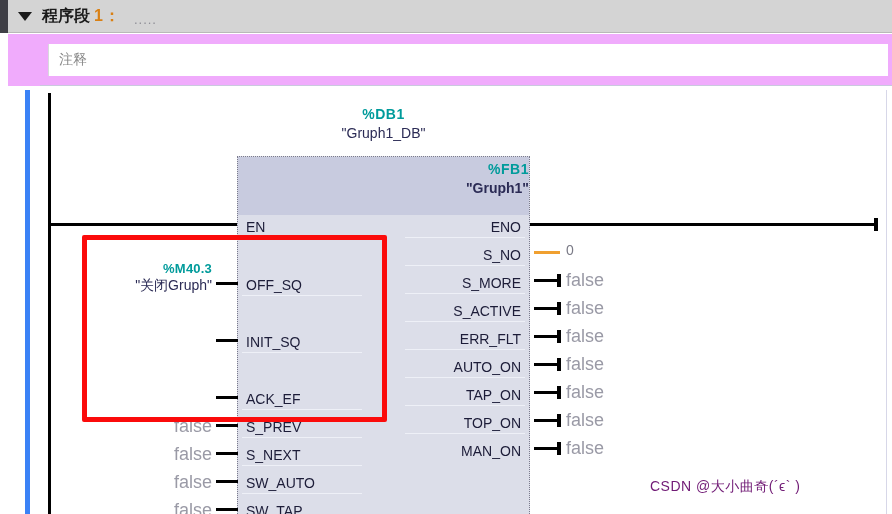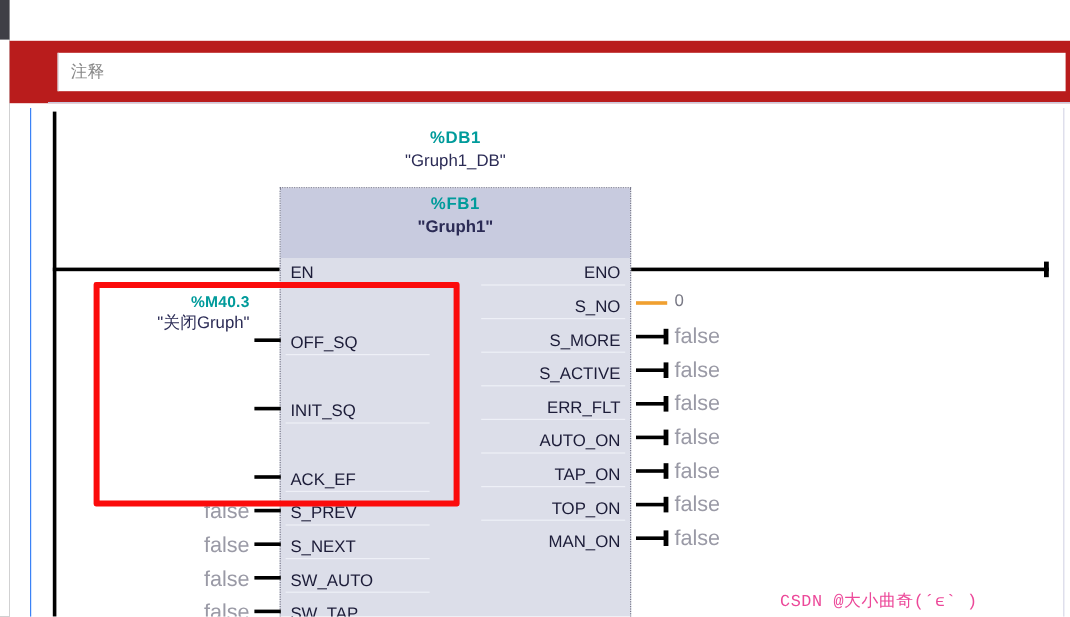--- a/index.html
+++ b/index.html
@@ -75,21 +75,21 @@
     letter-spacing: 1px;
     position: relative;
     top: 3px;
   }
 
   
   .comment-row {
     position: absolute;
     left: 8px; top: 34px;
     width: 884px; height: 52px;
-    background: #b91c1c;
+    background: #f0abfc;
   }
   .comment-box {
     position: absolute;
     left: 40px; top: 10px;
     width: 840px; height: 32px;
     background: #ffffff;
     border-left: 1px solid #d8d8dd;
     display: flex;
     align-items: center;
     padding-left: 10px;
@@ -105,21 +105,21 @@
     width: 852px; height: 1px;
     background: #c9c9de;
   }
 
   
   .canvas {
     position: absolute;
     left: 25px; top: 90px;
     width: 862px; height: 424px;
     background: #ffffff;
-    border-left: 1px solid #3b82f6;
+    border-left: 5px solid #3b82f6;
     border-right: 1px solid #d7d7e8;
     overflow: hidden;
   }
 
   
   .rail-vert {
     position: absolute;
     left: 18px; top: 3px;
     width: 3px; height: 421px;
     background: #000000;
@@ -138,21 +138,21 @@
     width: 293px; height: 358px;
     background: #dcdee9;
     border: 1px dotted #7a7a8c;
     border-bottom: none;
   }
   .fb-titlebar {
     position: absolute;
     left: 0; top: 0;
     width: 100%; height: 58px;
     background: #c8cbdf;
-    text-align: center;
+    text-align: right;
   }
   .fb-fbnum {
     font-size: 14px;
     font-weight: bold;
     color: #009b9b;
     margin-top: 4px;
     letter-spacing: 0.5px;
   }
   .fb-fbname {
     font-size: 14px;
@@ -257,36 +257,46 @@
     left: 52px; top: 145px;
     width: 305px; height: 187px;
     border: 5px solid #fb0b0b;
     border-radius: 2px;
     pointer-events: none;
   }
 
   
   .watermark {
     position: absolute;
-    left: 650px; top: 492px;
-    font-size: 14px;
-    color: #ec4899;
+    left: 650px; top: 478px;
+    font-size: 14px;
+    color: #701a75;
     white-space: nowrap;
     letter-spacing: 0.5px;
-    font-family: Liberation Mono, monospace;
   }
 </style>
 </head>
 <body>
 
 <div id="root">
 
   <div class="left-gutter"></div>
   <div class="left-gutter-white"></div>
 
+  <div class="network-header">
+    <div class="collapse-arrow">
+      <svg width="14" height="9" viewBox="0 0 14 9" aria-hidden="true">
+        <polygon points="0,0 14,0 7,9" fill="#1a1a1a"></polygon>
+      </svg>
+    </div>
+    <span class="network-title">程序段</span>
+    <span class="network-num">1</span>
+    <span class="network-colon">：</span>
+    <span class="network-dots">.....</span>
+  </div>
 
   <div class="comment-row">
     <div class="comment-box">
       <span class="comment-placeholder">注释</span>
     </div>
   </div>
   <div class="comment-underline"></div>
 
   <div class="canvas">
 
@@ -332,21 +342,21 @@
       <div class="pin-sep out" style="top:192px"></div>
       <div class="pin-label-out" style="top:202px">AUTO_ON</div>
       <div class="pin-sep out" style="top:220px"></div>
       <div class="pin-label-out" style="top:230px">TAP_ON</div>
       <div class="pin-sep out" style="top:248px"></div>
       <div class="pin-label-out" style="top:258px">TOP_ON</div>
       <div class="pin-sep out" style="top:276px"></div>
       <div class="pin-label-out" style="top:286px">MAN_ON</div>
     </div>
 
-    <div class="operand" style="left:60px; top:155px; width:122px;">
+    <div class="operand" style="left:60px; top:172px; width:122px;">
       <div class="op-addr">%M40.3</div>
       <div class="op-name">"关闭Gruph"</div>
     </div>
     <div class="wire" style="left:186px; top:192px; width:22px;"></div>
 
     <div class="wire" style="left:186px; top:249px; width:22px;"></div>
 
     <div class="wire" style="left:186px; top:306px; width:22px;"></div>
 
     <div class="val-false" style="left:110px; top:326px; width:72px;">false</div>

